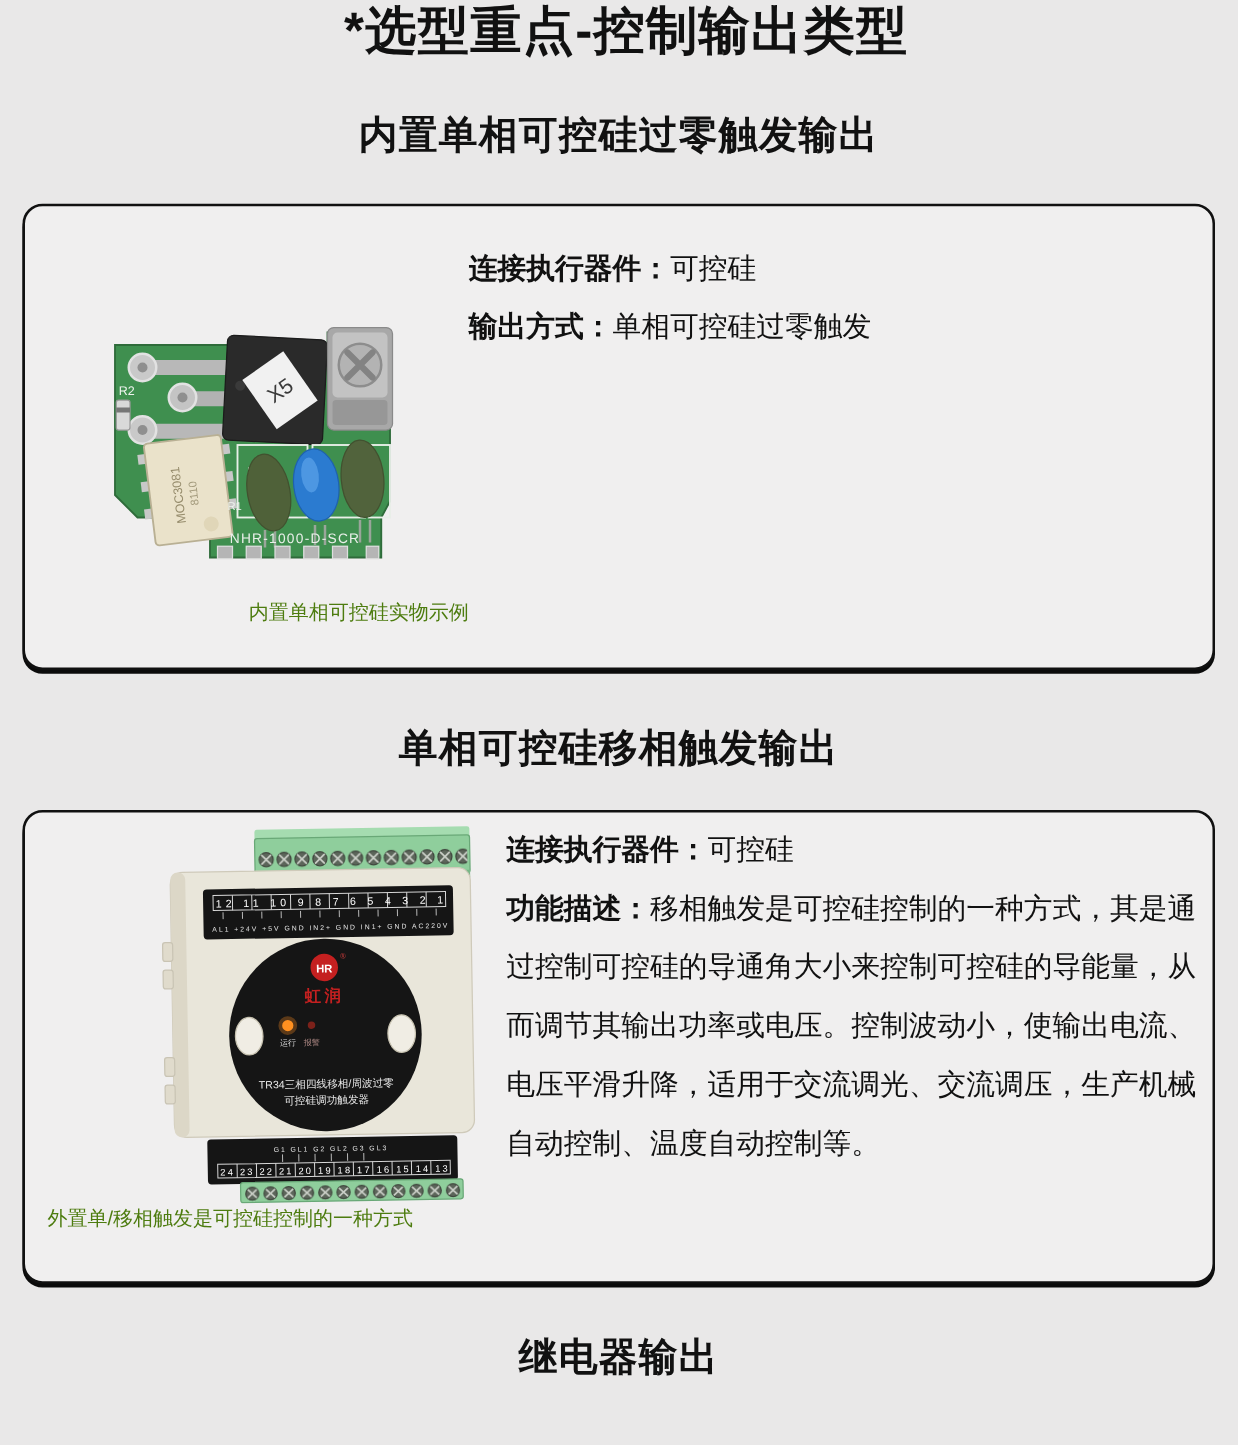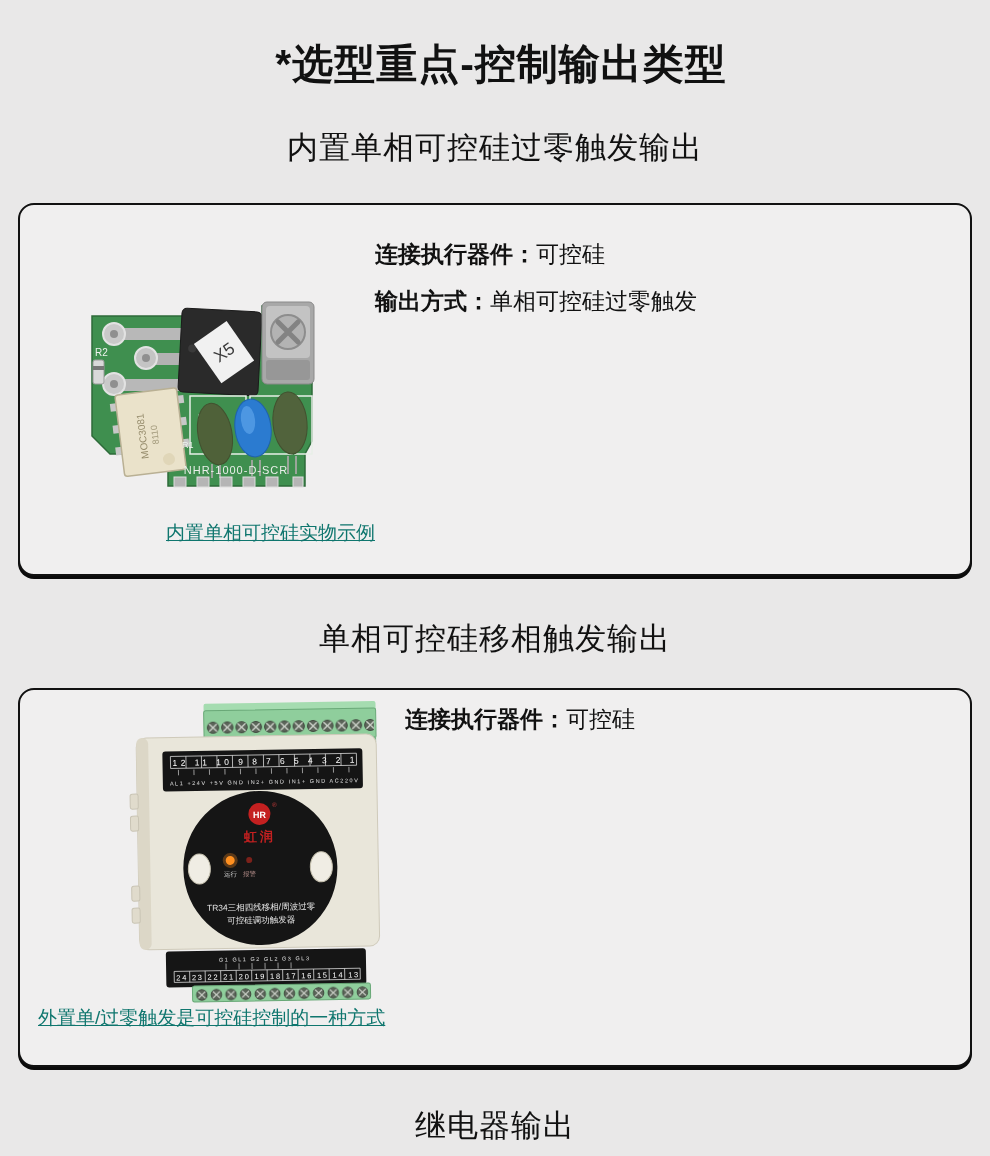--- a/index.html
+++ b/index.html
@@ -8,28 +8,27 @@
     background:#e9e8e8;
     font-family:"Liberation Sans","DejaVu Sans",sans-serif;
     color:#111;
     overflow:hidden;
   }
   .page-title{
     text-align:center;
     font-size:41px;
     font-weight:800;
     letter-spacing:1px;
-    padding-top:40px;
     line-height:1.2;
     margin-left:12px;
   }
   .section-heading{
     text-align:center;
     font-size:31px;
-    font-weight:400;
+    font-weight:700;
     letter-spacing:1px;
   }
   .heading-1{margin-top:38px;}
   .heading-2{margin-top:42px;}
   .heading-3{margin-top:38px;}
   .card{
     margin:0 18px;
     background:#f0efef;
     border:2px solid #111;
     border-radius:16px;
@@ -39,24 +38,23 @@
     box-sizing:border-box;
   }
   .card-1{margin-top:34px;height:373px;}
   .card-2{margin-top:28px;height:379px;}
   .card-figure{flex:0 0 auto;position:relative;}
   .card-1 .card-figure{width:355px;text-align:right;}
   .card-2 .card-figure{width:385px;}
   .card-1 .figure-art{margin:91px 0 0 42px;display:block;}
   .card-2 .figure-art{margin:8px 0 0 100px;display:block;}
   .card-caption{
-    font-size:19px;
-    color:#0f766e;
+    font-size:16px;
+    color:#4d7c0f;
     white-space:nowrap;
-    text-decoration:underline;
   }
   .card-1 .card-caption{margin:9px 0 0 44px;}
   .card-2 .card-caption{margin:2px 0 0 18px;}
   .card-text{
     flex:1 1 auto;
     font-size:23px;
     line-height:47px;
   }
   .card-1 .card-text{padding-top:26px;}
   .card-2 .card-text{padding-top:6px;}
@@ -226,20 +224,21 @@
           <path d="M67.5,272v11M83,272v11M98.5,272v11M114,272v11M129.5,272v11M145,272v11M160.5,272v11M176,272v11M191.5,272v11M207,272v11M222.5,272v11" stroke="#d8d8d8" stroke-width="0.8"></path>
           <text x="145" y="281" font-size="7.5" fill="#ffffff" text-anchor="middle" textLength="182">24 23 22 21 20 19 18 17 16 15 14 13</text>
         </g>
 
         <g>
           <rect x="70" y="287" width="178" height="16" rx="2" stroke="#69a877" fill="#8fce9c"></rect>
           <rect x="72" y="288" width="174" height="15" fill="url(#screwPat2)"></rect>
         </g>
       </g>
     </svg>
-    <div class="card-caption">外置单/过零触发是可控硅控制的一种方式</div>
+    <div class="card-caption">外置单/移相触发是可控硅控制的一种方式</div>
   </div>
   <div class="card-text">
     <p class="field"><span class="field-label">连接执行器件：</span><span>可控硅</span></p>
+    <p class="field"><span class="field-label">功能描述：</span><span>移相触发是可控硅控制的一种方式，其是通过控制可控硅的导通角大小来控制可控硅的导能量，从而调节其输出功率或电压。控制波动小，使输出电流、电压平滑升降，适用于交流调光、交流调压，生产机械自动控制、温度自动控制等。</span></p>
   </div>
 </div>
 
 <div class="section-heading heading-3">继电器输出</div>
 
 </body></html>

